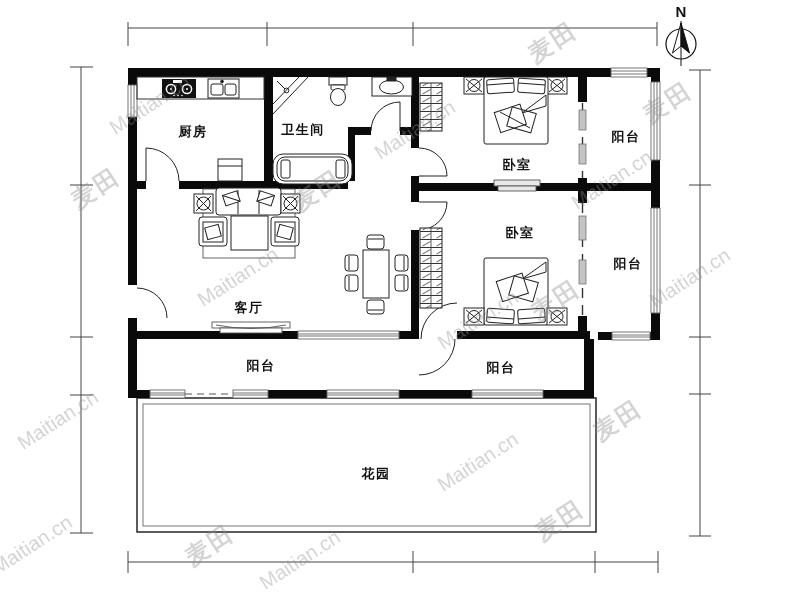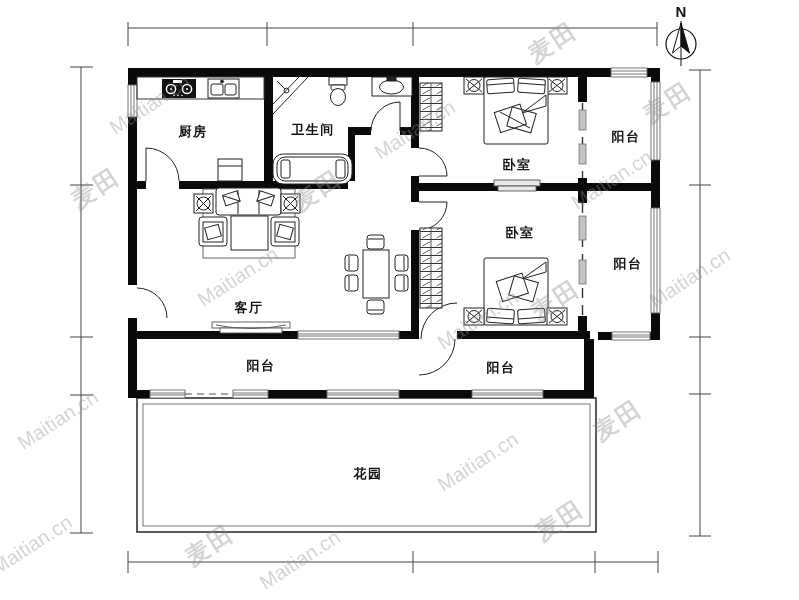--- a/index.html
+++ b/index.html
@@ -379,29 +379,29 @@
 
   <g>
     <circle cx="681" cy="44" r="15" fill="none" stroke="#111" stroke-width="1.2"></circle>
     <line x1="681" y1="21" x2="681" y2="66" stroke="#111" stroke-width="1"></line>
     <polygon points="681,23 672.5,53 681,46" fill="#fff" stroke="#111" stroke-width="1"></polygon>
     <polygon points="681,23 689.5,53 681,46" fill="#111" stroke="#111" stroke-width="1"></polygon>
   </g>
 </svg>
 
   <div class="lbl" style="left:193px;top:131px;">厨房</div>
-  <div class="lbl" style="left:313px;top:129px;">卫生间</div>
+  <div class="lbl" style="left:303px;top:129px;">卫生间</div>
   <div class="lbl" style="left:249px;top:307px;">客厅</div>
   <div class="lbl" style="left:517px;top:164px;">卧室</div>
   <div class="lbl" style="left:520px;top:232px;">卧室</div>
   <div class="lbl" style="left:626px;top:136px;">阳台</div>
   <div class="lbl" style="left:628px;top:263px;">阳台</div>
   <div class="lbl" style="left:261px;top:365px;">阳台</div>
   <div class="lbl" style="left:501px;top:367px;">阳台</div>
-  <div class="lbl" style="left:368px;top:473px;">花园</div>
+  <div class="lbl" style="left:376px;top:473px;">花园</div>
   <div class="lbl lbl-compass" style="left:681px;top:11px;">N</div>
 
   <div id="watermarks">
       <span class="wm wm-brand" style="left: 415px; top: 130px;">Maitian.cn</span>
       <span class="wm wm-logo" style="left: 553px; top: 42px;">麦田</span>
       <span class="wm wm-logo" style="left: 668px; top: 102px;">麦田</span>
       <span class="wm wm-brand" style="left: 612px; top: 180px;">Maitian.cn</span>
       <span class="wm wm-logo" style="left: 318px; top: 190px;">麦田</span>
       <span class="wm wm-brand" style="left: 238px; top: 277px;">Maitian.cn</span>
       <span class="wm wm-brand" style="left: 478px; top: 320px;">Maitian.cn</span>

